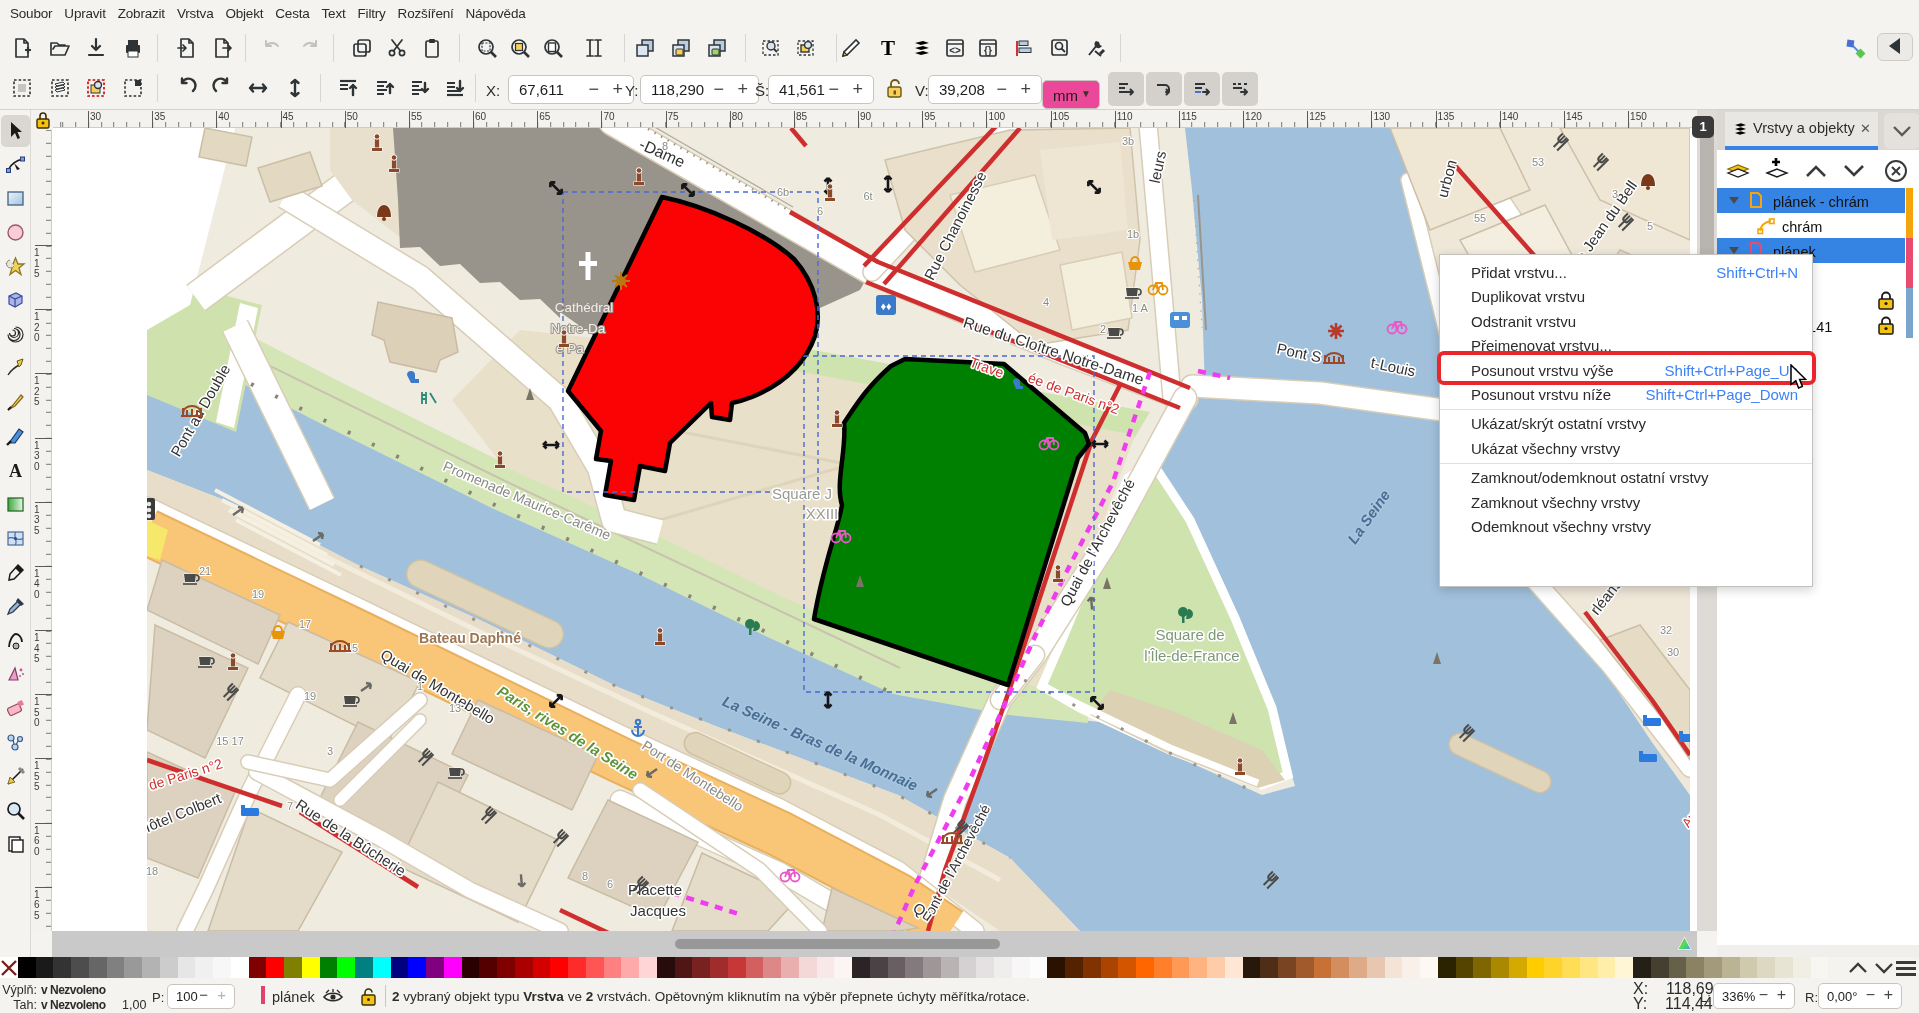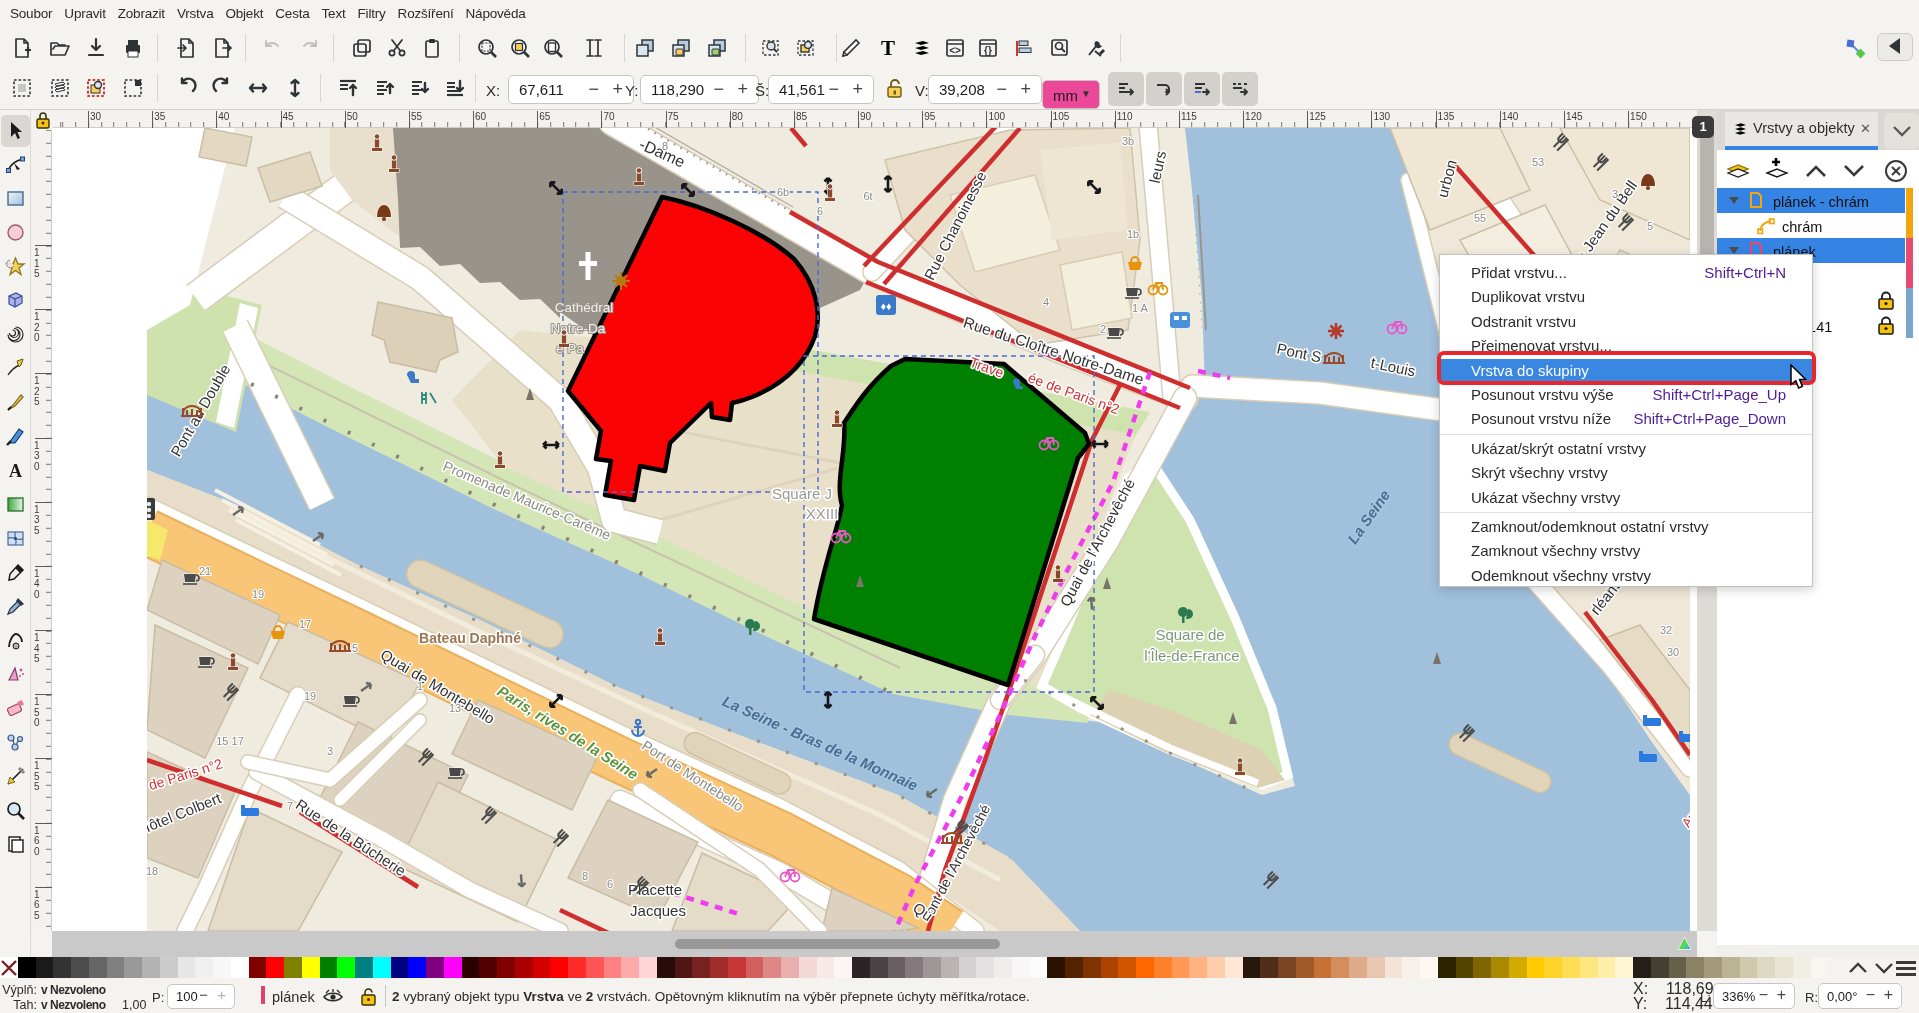--- a/index.html
+++ b/index.html
@@ -17,21 +17,21 @@
 .rlab{position:absolute;font-size:10px;color:#3c3c3c}
 .canvas{left:52px;top:128px;width:1645px;height:803px;background:#ffffff;overflow:hidden}
 .vscroll{left:1697px;top:110px;width:20px;height:821px;background:#dedbd7}
 .hscroll{left:52px;top:931px;width:1645px;height:26px;background:#c9c9c9}
 .rpanel{left:1717px;top:110px;width:202px;height:847px;background:#f1efec}
 .palette{left:0;top:957px;width:1919px;height:22px;background:#f5f3f0;display:flex}
 .palette i{display:block;width:17.75px;height:21px;flex:none}
 .statusbar{left:0;top:979px;width:1919px;height:34px;background:#f5f3f0;font-size:12px;color:#2c2c2c}
 .ctxmenu{left:1439px;top:254px;width:374px;height:333px;background:#fff;border:1px solid #c4c0bb;box-shadow:0 3px 10px rgba(0,0,0,.18);font-size:15px;color:#2b2b2b;z-index:40}
 .mi{position:relative;height:24.4px;line-height:24.4px;padding-left:31px}
-.mi .sc{position:absolute;right:26px;color:#4c1d95}
+.mi .sc{position:absolute;right:14px;color:#3b82f6}
 .msep{height:1px;background:#e2e0dd;margin:2px 0}
 .spin{position:absolute;height:29px;background:#fff;border:1px solid #c8c5c0;border-radius:5px;font-size:15px;color:#1c1c1c}
 .spin .v{position:absolute;left:10px;top:5px}
 .spin .m{position:absolute;right:34px;top:3px;font-size:18px;color:#444}
 .spin .p{position:absolute;right:10px;top:3px;font-size:18px;color:#444}
 .tlab{position:absolute;top:14px;font-size:15px;color:#2c2c2c}
 svg{display:block}
 </style></head>
 <body>
 <div class="abs menubar"><span style="padding-left:10px">Soubor</span><span>Upravit</span><span>Zobrazit</span><span>Vrstva</span><span>Objekt</span><span>Cesta</span><span>Text</span><span>Filtry</span><span>Rozšíření</span><span>Nápověda</span></div>
@@ -1061,26 +1061,24 @@
       <rect x="2" y="8" width="14" height="10" rx="1.5" fill="#f5c211" stroke="#1a1a1a" stroke-width="1.5"></rect>
       <path d="M5,8 V5.5 a4,4 0 0 1 8,0 V8" fill="none" stroke="#1a1a1a" stroke-width="1.8"></path>
       <circle cx="9" cy="12.5" r="1.6" fill="#1a1a1a"></circle>
     </svg>
   </div>
 <div class="abs ctxmenu">
 <div class="mi" style="margin-top:6px">Přidat vrstvu...<span class="sc">Shift+Ctrl+N</span></div>
 <div class="mi">Duplikovat vrstvu</div>
 <div class="mi">Odstranit vrstvu</div>
 <div class="mi">Přejmenovat vrstvu...</div>
-<div class="mi" style="background:#3987e0;color:#fff">Vrstva do skupiny</div>
 <div class="mi">Posunout vrstvu výše<span class="sc">Shift+Ctrl+Page_Up</span></div>
 <div class="mi">Posunout vrstvu níže<span class="sc">Shift+Ctrl+Page_Down</span></div>
 <div class="msep"></div>
 <div class="mi">Ukázat/skrýt ostatní vrstvy</div>
-<div class="mi">Skrýt všechny vrstvy</div>
 <div class="mi">Ukázat všechny vrstvy</div>
 <div class="msep"></div>
 <div class="mi">Zamknout/odemknout ostatní vrstvy</div>
 <div class="mi">Zamknout všechny vrstvy</div>
 <div class="mi">Odemknout všechny vrstvy</div>
 </div>
 <div class="abs" style="left:1437px;top:351px;width:379px;height:34px;border:4px solid #e8262c;border-radius:7px;z-index:50"></div>
 <svg class="abs" style="left:1789px;top:364px;z-index:60" width="24" height="28" viewBox="0 0 24 28">
     <path d="M2,1 L2,20.5 L6.8,16.7 L9.6,24 L13.4,22.4 L10.6,15.4 L16.5,15.2 Z" fill="#fff" stroke="#000" stroke-width="1.5"></path>
   </svg>

